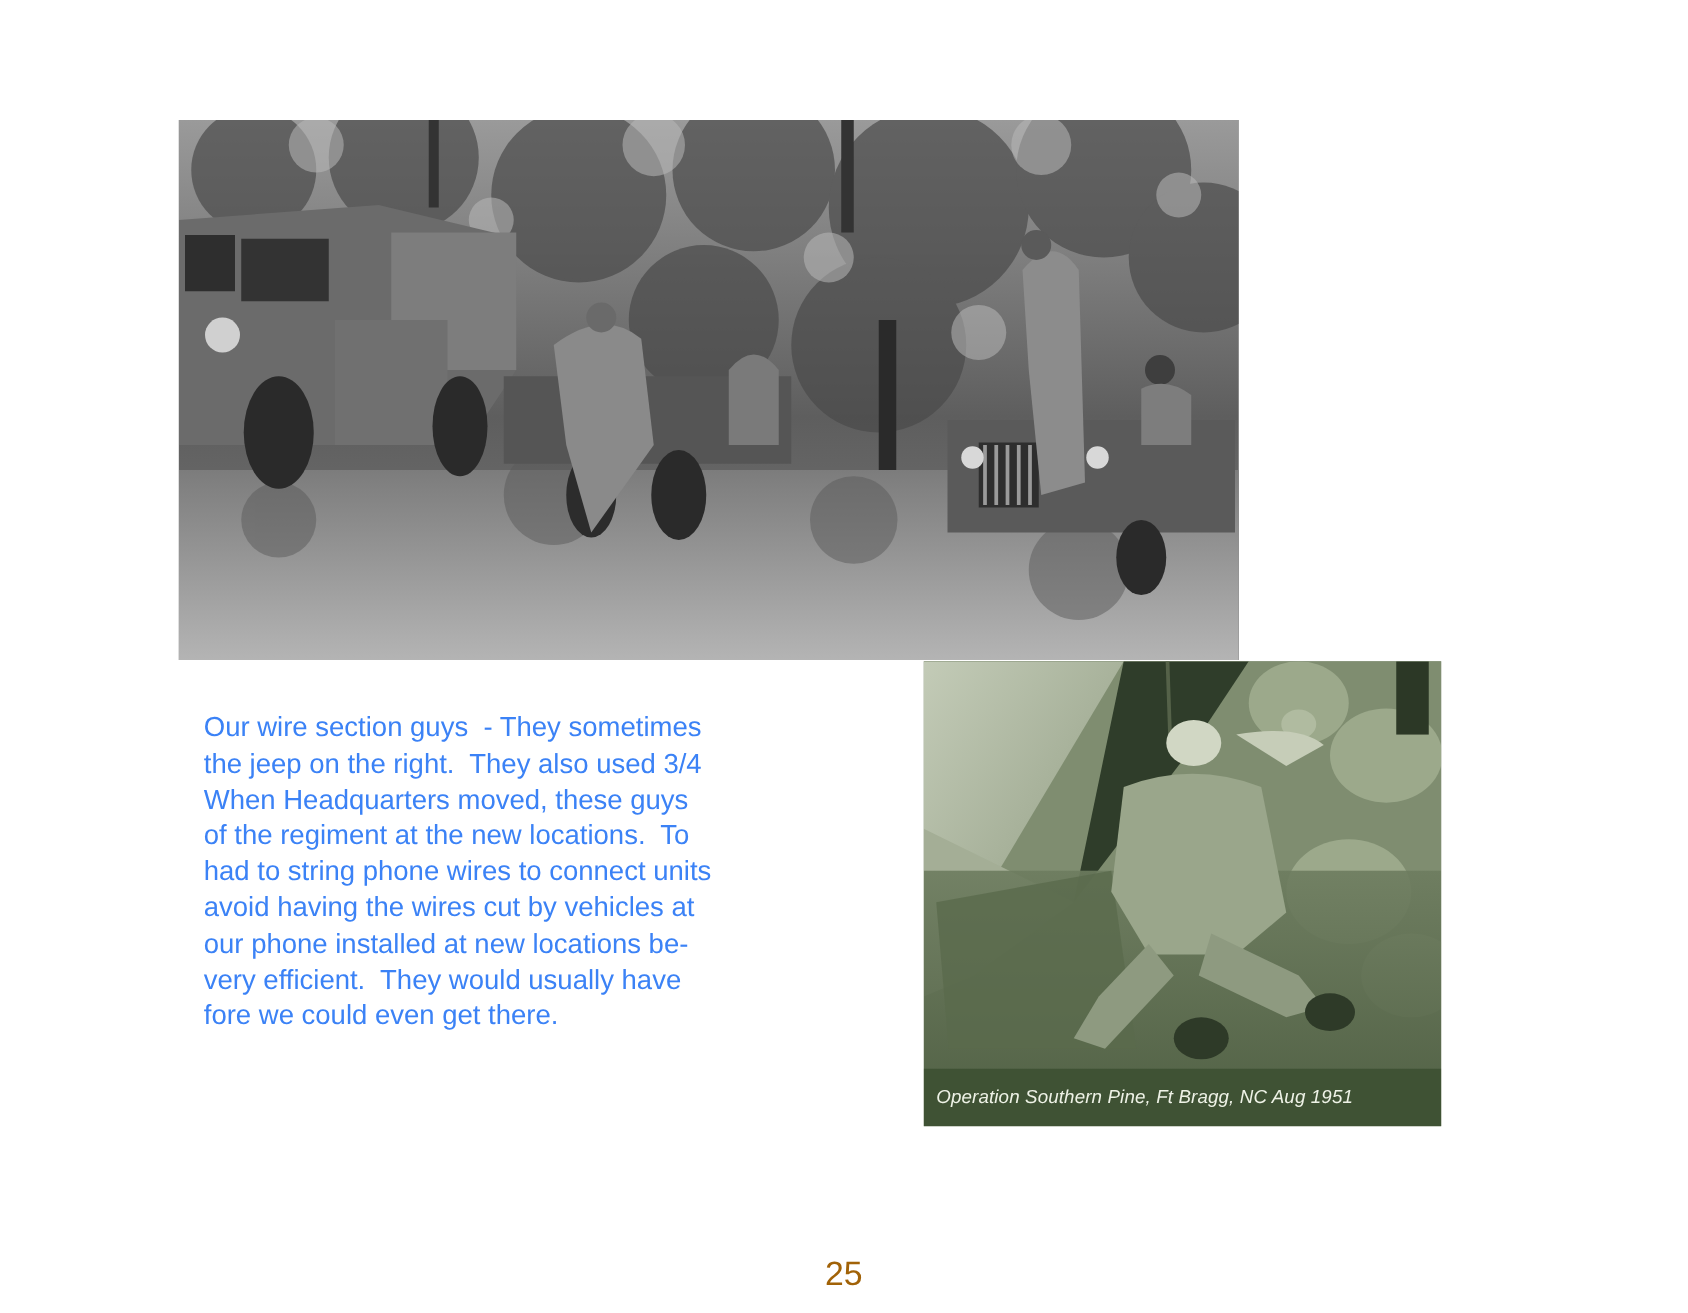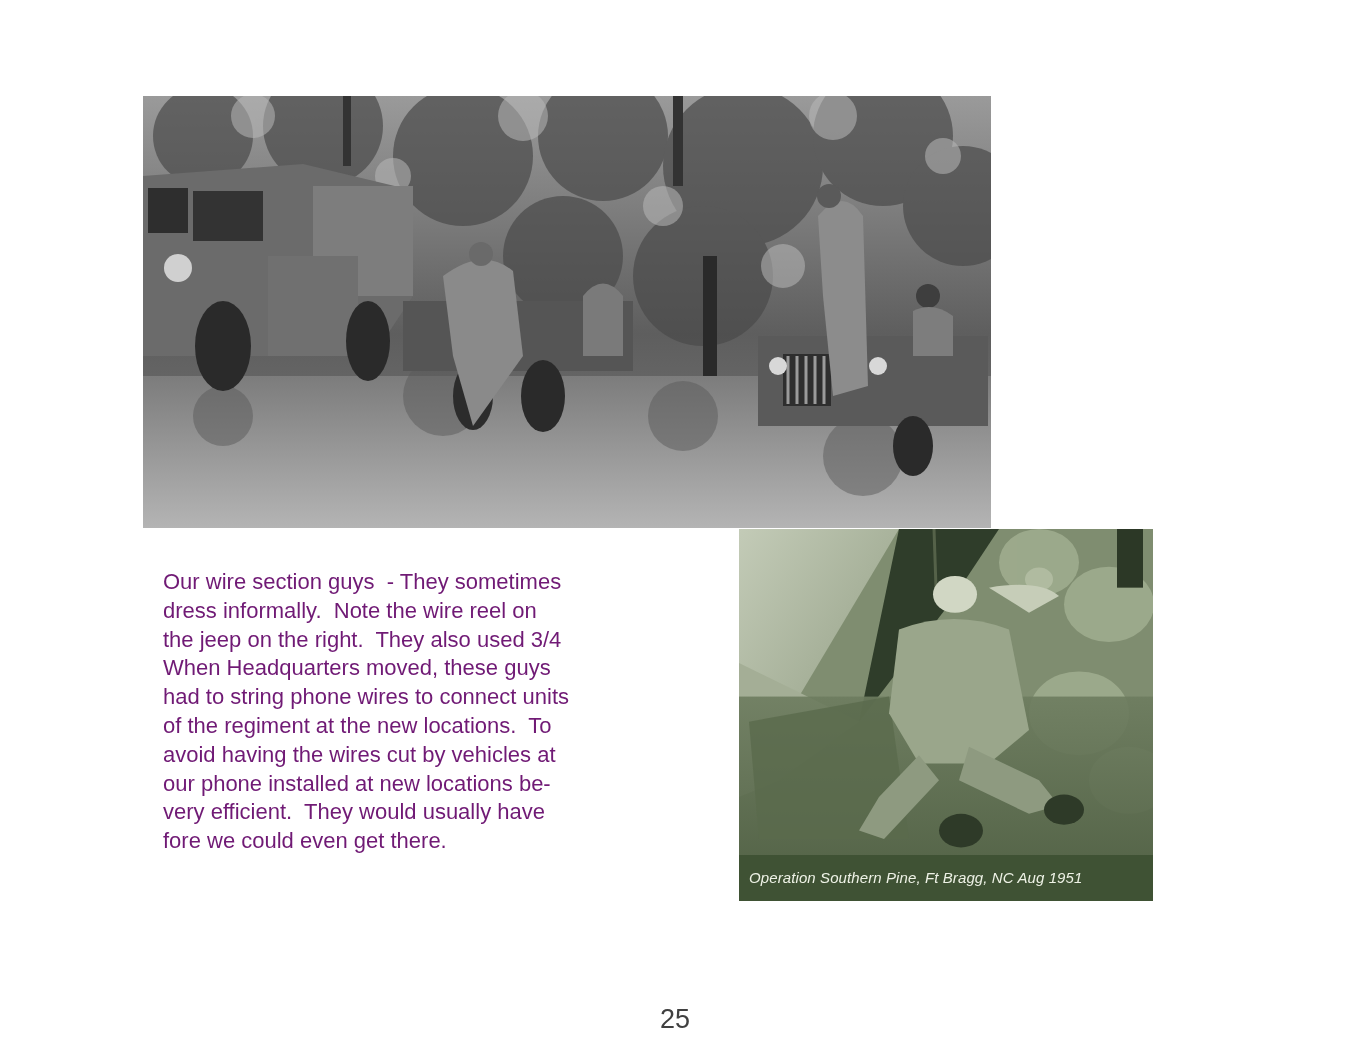--- a/index.html
+++ b/index.html
@@ -62,37 +62,37 @@
     
     .body-text {
       position: absolute;
       left: 163px;
       top: 568px;
       width: 490px;
       margin: 0;
       font-family: "Liberation Sans", sans-serif;
       font-size: 22px;
       line-height: 28.8px;
-      color: #701a75;
+      color: #3b82f6;
     }
     .body-text .line {
       display: block;
       white-space: pre;
     }
 
     
     .page-number {
       position: absolute;
       left: 0;
       width: 1350px;
       top: 1004px;
       text-align: center;
       font-family: "Liberation Sans", sans-serif;
       font-size: 27px;
-      color: #404040;
+      color: #a16207;
     }
   </style>
 </head>
 <body>
 
 <div class="photo-top">
   <svg viewBox="0 0 848 432" preserveAspectRatio="none">
     <defs>
       <linearGradient id="skyTree" x1="0" y1="0" x2="0" y2="1">
         <stop offset="0" stop-color="#9a9a9a"></stop>
@@ -175,25 +175,24 @@
       <path d="M675 120 Q700 90 720 120 L725 290 L690 300 L680 200 Z" fill="#8c8c8c"></path>
       <circle cx="686" cy="100" r="12" fill="#5a5a5a"></circle>
       <circle cx="785" cy="200" r="12" fill="#3e3e3e"></circle>
       <path d="M770 215 Q790 205 810 220 L810 260 L770 260 Z" fill="#7d7d7d"></path>
     </g>
   </svg>
 </div>
 
 <div class="body-text">
   <span class="line">Our wire section guys  - They sometimes</span>
-  <span class="line">dress informally.  Note the wire reel on</span>
   <span class="line">the jeep on the right.  They also used 3/4</span>
   <span class="line">When Headquarters moved, these guys</span>
+  <span class="line">of the regiment at the new locations.  To</span>
   <span class="line">had to string phone wires to connect units</span>
-  <span class="line">of the regiment at the new locations.  To</span>
   <span class="line">avoid having the wires cut by vehicles at</span>
   <span class="line">our phone installed at new locations be-</span>
   <span class="line">very efficient.  They would usually have</span>
   <span class="line">fore we could even get there.</span>
 </div>
 
 <div class="photo-bottom">
   <svg viewBox="0 0 414 444" preserveAspectRatio="none">
     <defs>
       <linearGradient id="tentG" x1="0" y1="0" x2="1" y2="1">

